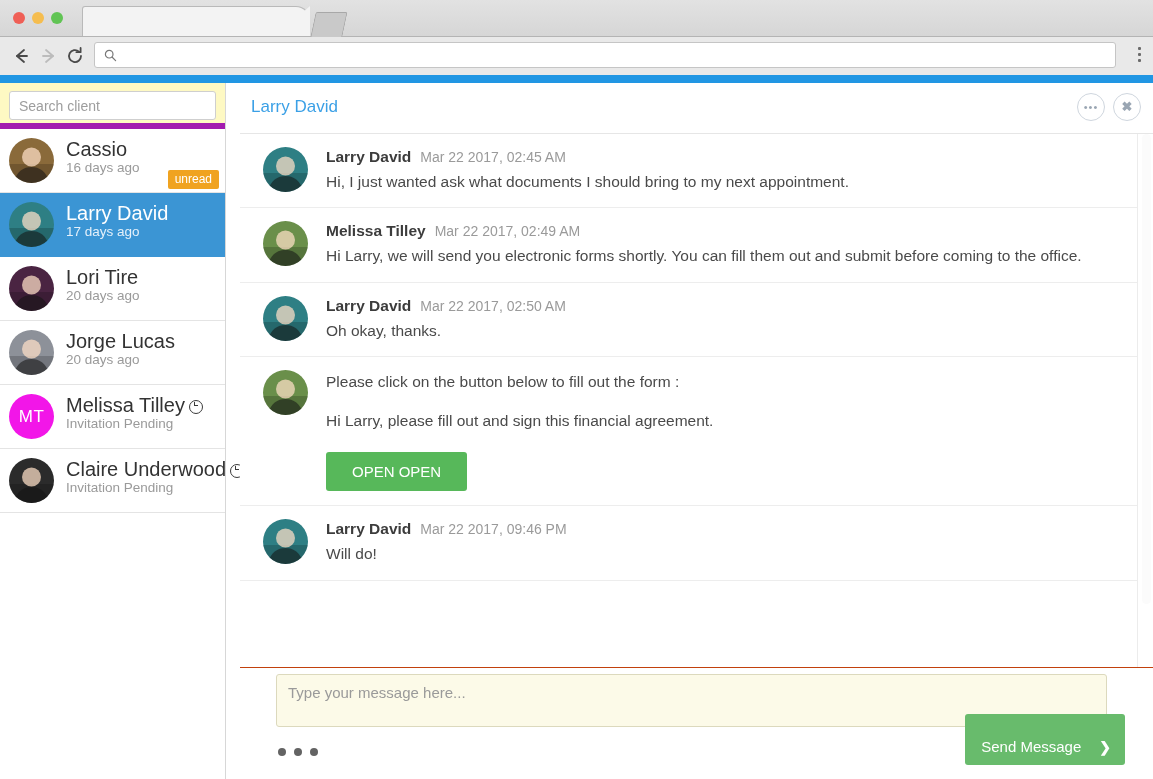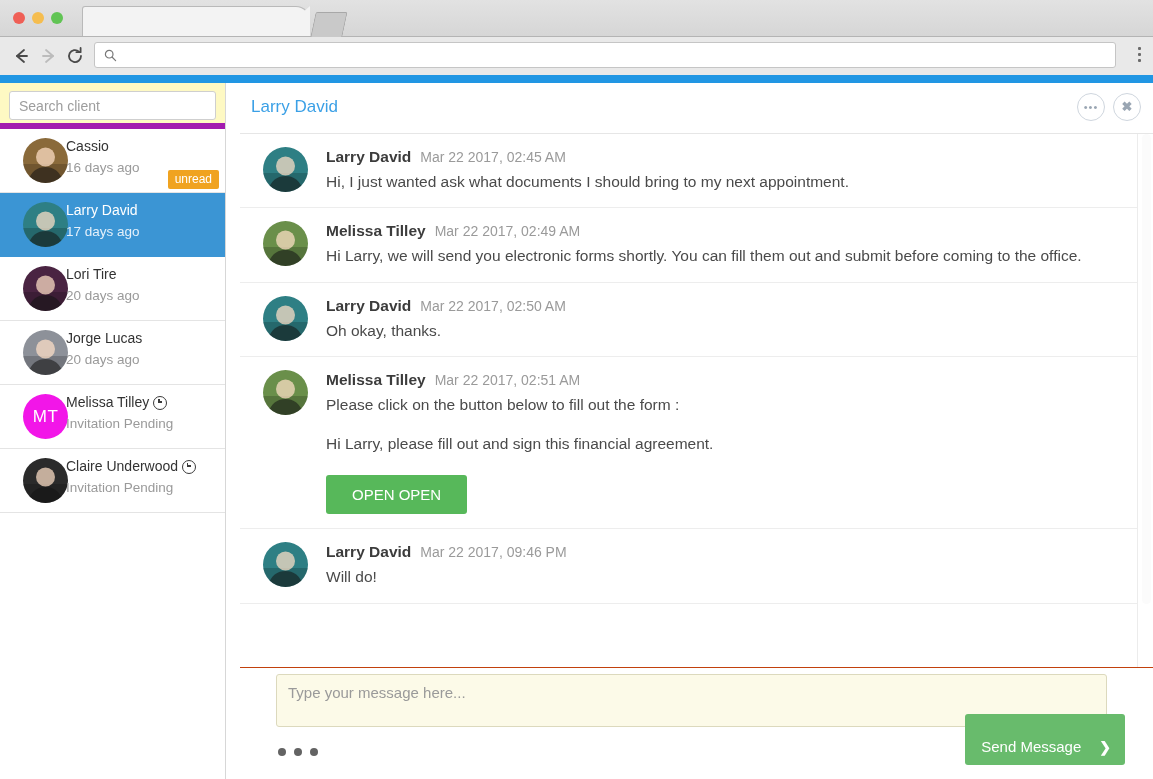--- a/index.html
+++ b/index.html
@@ -189,30 +189,30 @@
     position: relative;
     height: 64px;
     border-bottom: 1px solid #e4e4e4;
     box-sizing: border-box;
     cursor: pointer;
     background: #ffffff;
   }
   .client.active { background: #3b95d4; border-bottom-color: #3b95d4; }
   .client .av {
     position: absolute;
-    left: 23px; top: 9px;
+    left: 9px; top: 9px;
     width: 45px; height: 45px;
     border-radius: 50%;
     overflow: hidden;
     text-align: center;
   }
   .client .name {
     position: absolute;
     left: 66px; top: 9px;
-    font-size: 14px;
+    font-size: 20px;
     color: #333333;
     white-space: nowrap;
     display: flex;
     align-items: center;
     gap: 4px;
   }
   .client.active .name { color: #ffffff; }
   .client .sub {
     position: absolute;
     left: 66px; top: 31px;
@@ -630,21 +630,20 @@
             </div>
             <div class="msg">
               <div class="mav">
                 <svg viewBox="0 0 45 45" width="45" height="45" class="av-img">
                   <rect width="45" height="45" fill="#6a8f4a"></rect>
                   <rect y="26" width="45" height="19" fill="rgba(0,0,0,0.18)"></rect>
                   <circle cx="22.5" cy="19" r="9.5" fill="rgba(255,225,200,0.72)"></circle>
                   <path d="M5 45 C7 33 15 29 22.5 29 C30 29 38 33 40 45 Z" fill="rgba(20,20,20,0.55)"></path>
                 </svg>
               </div>
-              <div class="meta"><span class="who">Melissa Tilley</span><span class="when">Mar 22 2017, 02:51 AM</span></div>
               <div class="body"><p>Please click on the button below to fill out the form :</p><p>Hi Larry, please fill out and sign this financial agreement.</p><button class="open-form-btn">OPEN OPEN</button></div>
             </div>
             <div class="msg">
               <div class="mav">
                 <svg viewBox="0 0 45 45" width="45" height="45" class="av-img">
                   <rect width="45" height="45" fill="#2e7f84"></rect>
                   <rect y="26" width="45" height="19" fill="rgba(0,0,0,0.18)"></rect>
                   <circle cx="22.5" cy="19" r="9.5" fill="rgba(255,225,200,0.72)"></circle>
                   <path d="M5 45 C7 33 15 29 22.5 29 C30 29 38 33 40 45 Z" fill="rgba(20,20,20,0.55)"></path>
                 </svg>

